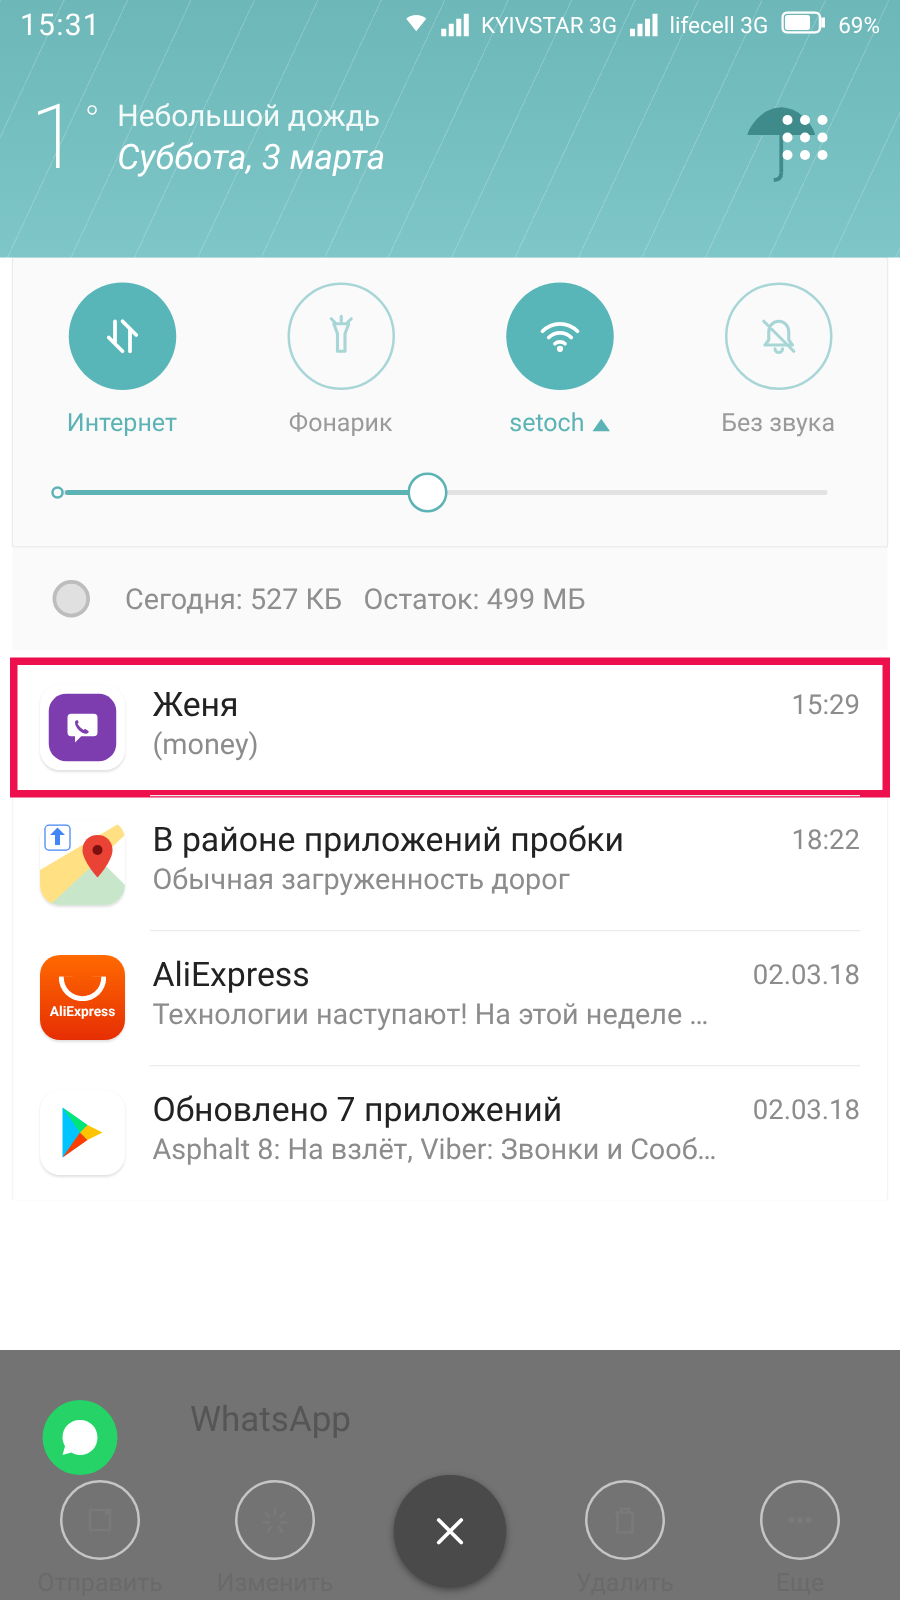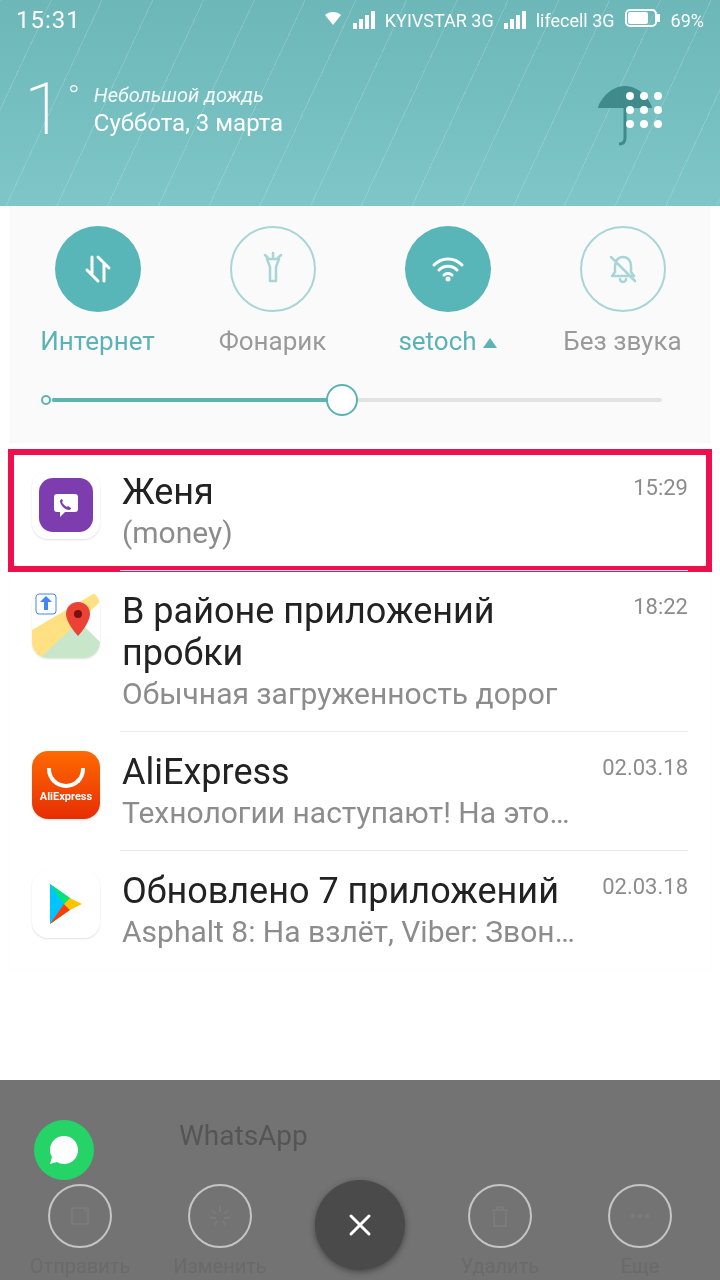--- a/index.html
+++ b/index.html
@@ -20,35 +20,35 @@
 
 .statusbar { height:40px; display:flex; align-items:center; justify-content:space-between; padding:0 16px; position:relative; z-index:2; }
 .statusbar .left { font-size:24px; color:#fff; letter-spacing:1px; }
 .statusbar .right { display:flex; align-items:center; gap:10px; font-size:18px; color:#fff; }
 .statusbar .lbl { font-size:18px; }
 
 .header { display:flex; align-items:center; padding:34px 24px 0 24px; position:relative; z-index:2; }
 .temp { font-size:72px; font-weight:200; line-height:1; display:flex; align-items:flex-start; }
 .temp .deg { font-size:32px; margin-top:6px; margin-left:4px; }
 .weather-txt { margin-left:14px; display:flex; flex-direction:column; gap:2px; }
-.weather-txt .cond { font-size:20px; color:rgba(255,255,255,.92);font-style:italic; }
-.weather-txt .date { font-size:24px; color:#fff; }
+.weather-txt .cond { font-size:24px; color:rgba(255,255,255,.92); }
+.weather-txt .date { font-size:28px; color:#fff;font-style:italic; }
 .header-icons { margin-left:auto; display:flex; align-items:center; gap:34px; }
 .grid-icon { width:36px; height:36px; display:grid; grid-template-columns:repeat(3,8px); grid-template-rows:repeat(3,8px); gap:6px; }
 .grid-icon span { width:8px; height:8px; background:#fff; border-radius:50%; }
 
 
 .panel { margin:0 10px; background:#fafafa; border-radius:2px; box-shadow:0 0 1px rgba(0,0,0,.15); }
 .toggles { display:flex; padding:20px 0 10px; }
 .togg { flex:1; display:flex; flex-direction:column; align-items:center; gap:14px; }
 .togg .circ { width:86px; height:86px; border-radius:50%; display:flex; align-items:center; justify-content:center; }
 .togg .circ.on { background:#59b6b8; }
 .togg .circ.off { border:2px solid #a8d6d7; }
 .togg .circ svg { width:40px; height:40px; }
-.togg .lbl { font-size:26px; color:#5cb3b5;text-align:right; }
+.togg .lbl { font-size:20px; color:#5cb3b5;text-align:right; }
 .togg .lbl.off { color:#9a9a9a; }
 .togg .lbl .tri { display:inline-block; width:0; height:0; border-left:7px solid transparent; border-right:7px solid transparent; border-bottom:10px solid #5cb3b5; margin-left:6px; vertical-align:middle; }
 
 .brightness { padding:24px 36px 34px; display:flex; align-items:center; gap:12px; }
 .br-track { flex:1; height:4px; background:#e2e2e2; border-radius:2px; position:relative; }
 .br-track .dot-start { position:absolute; left:0; top:50%; width:10px; height:10px; border:2px solid #5cb3b5; border-radius:50%; transform:translate(-5px,-50%); background:#fafafa; }
 .br-fill { position:absolute; left:6px; height:4px; background:#5cb3b5; border-radius:2px; top:0; }
 .br-thumb { position:absolute; top:50%; width:32px; height:32px; border:2px solid #5cb3b5; background:#fff; border-radius:50%; transform:translate(-50%,-50%); }
 
 
@@ -56,27 +56,27 @@
 .datarow .ind { width:30px; height:30px; border:3px solid #bdbdbd; border-radius:50%; background:#e0e0e0; }
 .datarow .txt { font-size:23px; color:#8f8f8f; }
 
 
 .notifs { margin:8px 10px 0; background:#fff; border-radius:2px; box-shadow:0 0 1px rgba(0,0,0,.1); }
 .notif { display:flex; align-items:flex-start; padding:20px 22px 20px 22px; gap:22px; position:relative; }
 .notif.highlight { outline:6px solid #ee0f4d; outline-offset:-4px; }
 .notif + .notif::before { content:""; position:absolute; left:110px; right:22px; top:0; height:1px; background:#ececec; }
 .notif .icon { width:68px; height:68px; border-radius:16px; flex-shrink:0; display:flex; align-items:center; justify-content:center; font-weight:700; box-shadow:0 1px 2px rgba(0,0,0,.12); overflow:hidden; }
 .notif .body { flex:1; min-width:0; }
-.notif .title { font-size:36px; color:#222; margin-bottom:2px; }
-.notif .sub { font-size:30px; color:#8c8c8c; white-space:nowrap; overflow:hidden; text-overflow:ellipsis; }
+.notif .title { font-size:27px; color:#222; margin-bottom:2px; }
+.notif .sub { font-size:23px; color:#8c8c8c; white-space:nowrap; overflow:hidden; text-overflow:ellipsis; }
 .notif .time { font-size:22px; color:#8c8c8c; flex-shrink:0; margin-top:4px; }
 
 
 .under { position:absolute; left:0; right:0; top:1080px; bottom:0; background:rgba(0,0,0,.55); display:flex; flex-direction:column; }
-.under .wa { display:flex; align-items:center; gap:35px; padding:14px 34px 4px; }
+.under .wa { display:flex; align-items:center; gap:8px; padding:14px 34px 4px; }
 .under .wa .ic { width:60px; height:60px; border-radius:50%; background:#25d366; display:flex; align-items:center; justify-content:center; margin-top:26px; }
 .under .wa .t { font-size:28px; color:#555; margin-left:50px; margin-top:-4px; }
 .under .actions { margin-top:auto; display:flex; justify-content:center; gap:10px; padding-bottom:2px; position:relative; }
 .under .act { width:130px; display:flex; flex-direction:column; align-items:center; gap:6px; color:#6a6a6a; font-size:20px; }
 .under .act .c { width:64px; height:64px; border:2px solid #c5c5c5; border-radius:50%; display:flex; align-items:center; justify-content:center; }
 .under .close { position:absolute; left:50%; transform:translateX(-50%); bottom:10px; width:90px; height:90px; border-radius:50%; background:#4a4a4a; display:flex; align-items:center; justify-content:center; z-index:3; box-shadow:0 2px 6px rgba(0,0,0,.4); }
 .under .close svg { width:34px; height:34px; }
 
 
 .ic-viber { background:#fff; }
@@ -220,20 +220,29 @@
               <line x1="21" y1="13" x2="24" y2="13"></line>
               <line x1="5" y1="5" x2="7" y2="7"></line>
               <line x1="19" y1="19" x2="21" y2="21"></line>
               <line x1="5" y1="21" x2="7" y2="19"></line>
               <line x1="19" y1="7" x2="21" y2="5"></line>
             </g>
           </svg></span>
     </div>
   </div>
 
+  <div class="datarow">
+    <div class="ind"></div>
+    <div class="txt">
+      <span>Сегодня:</span>
+      <span>527 КБ</span>&nbsp;&nbsp;
+      <span>Остаток:</span>
+      <span>499 МБ</span>
+    </div>
+  </div>
 
   <div class="notifs">
     <div class="notif highlight">
       <div class="icon ic-viber">
         <div class="inner">
             <svg width="30" height="30" viewBox="0 0 30 30">
               <path d="M6 4h18c2 0 3 1 3 3v12c0 2-1 3-3 3H14l-5 5v-5H6c-2 0-3-1-3-3V7c0-2 1-3 3-3z" fill="#fff"></path>
               <path d="M11 9c-1 0-2 1-2 2 0 4 5 9 9 9 1 0 2-1 2-2l-3-2-1 1c-2-1-4-3-5-5l1-1z" fill="#7d3daf"></path>
             </svg>
           </div>

